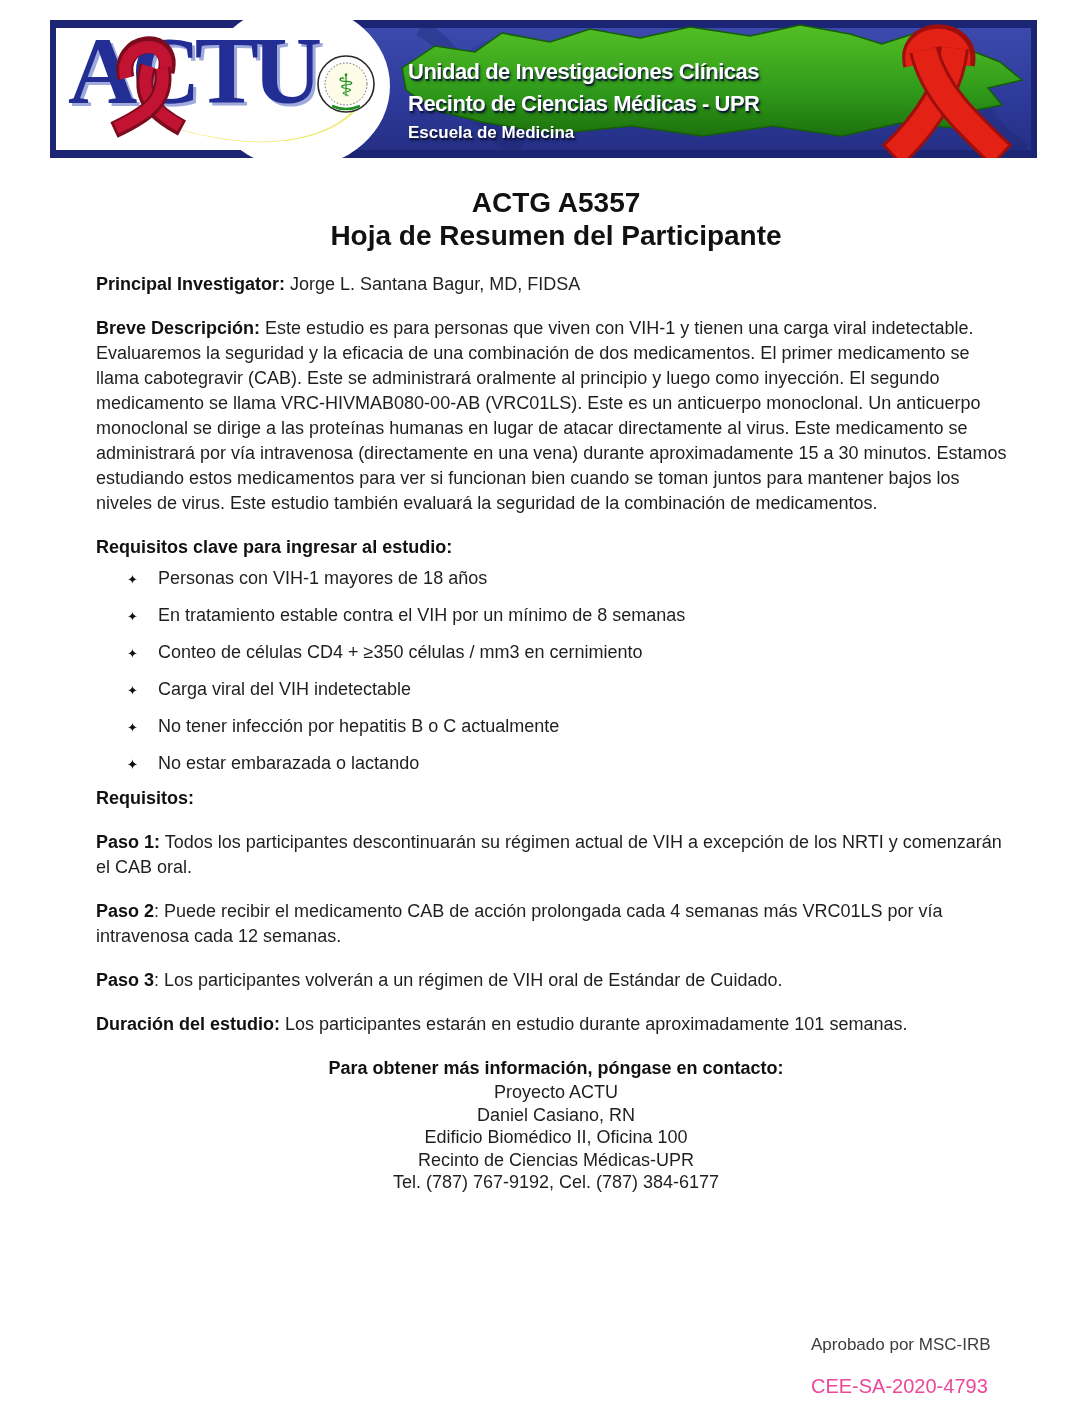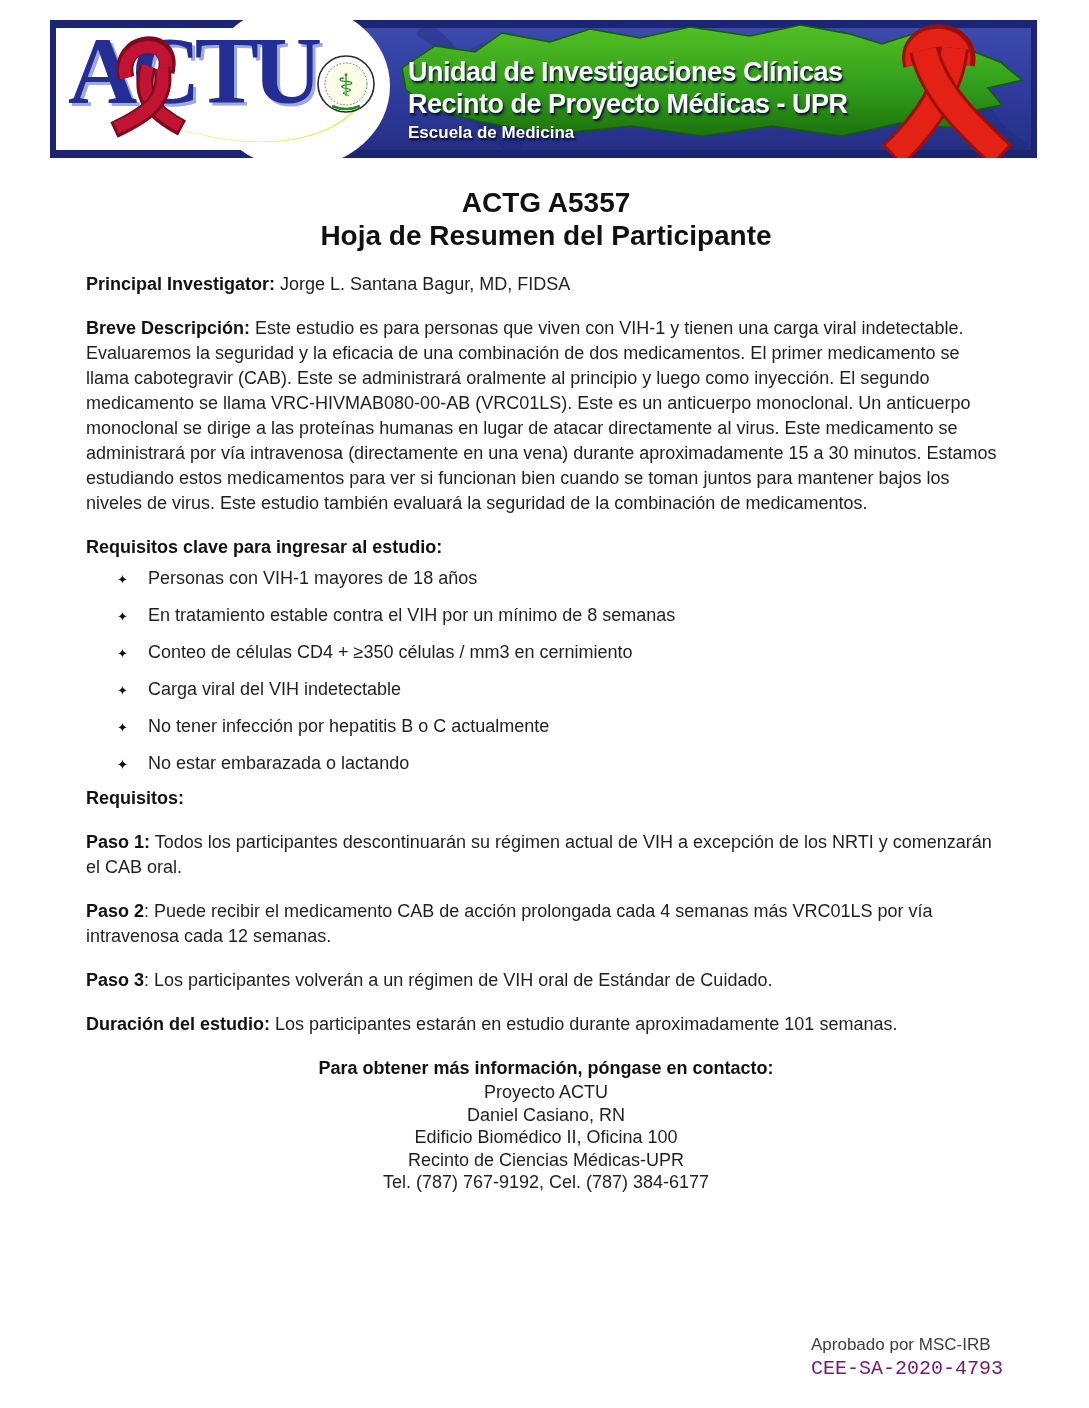--- a/index.html
+++ b/index.html
@@ -20,48 +20,48 @@
     position: absolute; left: 18px; top: -14px;
     font-family: "Liberation Serif", serif;
     font-weight: bold; font-size: 96px; line-height: 130px;
     letter-spacing: -6px; color: #232e95;
     text-shadow: 3px 3px 0 rgba(150,160,215,0.9);
     z-index: 2;
   }
   .ribbon-overlay { position: absolute; left: 0; top: 0; width: 987px; height: 138px; z-index: 3; pointer-events: none; }
   .org-lines { position: absolute; left: 358px; top: 36px; z-index: 4; color: #ffffff; font-weight: bold; white-space: nowrap; }
   .org-line-1, .org-line-2 {
-    font-size: 27px; line-height: 32px; letter-spacing: -0.5px;
+    font-size: 22px; line-height: 32px; letter-spacing: -0.5px;
     text-shadow: 1px 2px 1px rgba(8,16,60,0.85), 2px 3px 3px rgba(0,0,0,0.35);
   }
   .org-line-3 {
     font-size: 17px; line-height: 25px;
     text-shadow: 1px 2px 1px rgba(8,16,60,0.85), 2px 3px 3px rgba(0,0,0,0.35);
   }
 
   
-  .content { position: absolute; left: 86px; top: 186px; width: 920px; font-size: 18px; line-height: 25px; }
+  .content { position: absolute; left: 96px; top: 186px; width: 920px; font-size: 18px; line-height: 25px; }
   .doc-title { text-align: center; font-weight: bold; font-size: 28px; line-height: 33px; margin: 0 0 20px 0; color: #111; }
   .para { margin: 0 0 19px 0; }
   .para b { color: #111; }
   .desc { }
   .req-heading { font-weight: bold; margin: 0 0 4px 0; color: #111; }
   ul.reqs { list-style: none; margin: 0 0 4px 0; padding: 0; }
   ul.reqs li { position: relative; padding-left: 62px; margin-bottom: 8px; line-height: 29px; }
   ul.reqs li .bullet {
     position: absolute; left: 31px; top: 1px;
     font-size: 13px; color: #111;
   }
   .treat-head { margin-bottom: 19px; }
   .contact { margin-top: 16px; text-align: center; }
   .contact-heading { font-weight: bold; color: #111; line-height: 25px; }
   .contact-line { line-height: 22.5px; }
   .approval { position: absolute; right: 58px; top: 1334px; width: 220px; text-align: left; z-index: 5; }
   .approval-line1 { font-size: 17px; color: #3d3d3d; line-height: 22px; }
-  .approval-line2 { font-family: Liberation Mono, monospace; font-size: 20px; color: #701a75; line-height: 24px; margin-top: 1px; }
+  .approval-line2 { font-family: Liberation Sans, sans-serif; font-size: 20px; color: #ec4899; line-height: 24px; margin-top: 18px; }
 </style>
 </head>
 <body>
 
 <div class="page">
 
   <div class="banner">
     <svg class="banner-art" viewBox="0 0 987 138" aria-hidden="true">
       <defs>
         <linearGradient id="blueGrad" x1="0" y1="0" x2="0" y2="1">
@@ -115,21 +115,21 @@
       <path d="M76 58 C 66 18, 126 12, 116 52" stroke="#7c0b1e" stroke-width="17" fill="none"></path>
       <path d="M76 58 C 67 21, 124 15, 115 52" stroke="#c21333" stroke-width="12" fill="none"></path>
       <path d="M98 46 C 88 76, 102 92, 132 108" stroke="#7c0b1e" stroke-width="17" fill="none"></path>
       <path d="M98 46 C 89 75, 103 91, 130 106" stroke="#c21333" stroke-width="12" fill="none"></path>
       <path d="M112 48 C 118 80, 98 94, 64 110" stroke="#7c0b1e" stroke-width="17" fill="none"></path>
       <path d="M112 48 C 117 79, 99 93, 66 108" stroke="#c21333" stroke-width="12" fill="none"></path>
     </svg>
 
     <div class="org-lines">
       <div class="org-line-1">Unidad de Investigaciones Clínicas</div>
-      <div class="org-line-2">Recinto de Proyecto Médicas - UPR</div>
+      <div class="org-line-2">Recinto de Ciencias Médicas - UPR</div>
       <div class="org-line-3">Escuela de Medicina</div>
     </div>
   </div>
 
   <div class="content">
 
     <div class="doc-title">
       <div>ACTG A5357</div>
       <div>Hoja de Resumen del Participante</div>
     </div>

